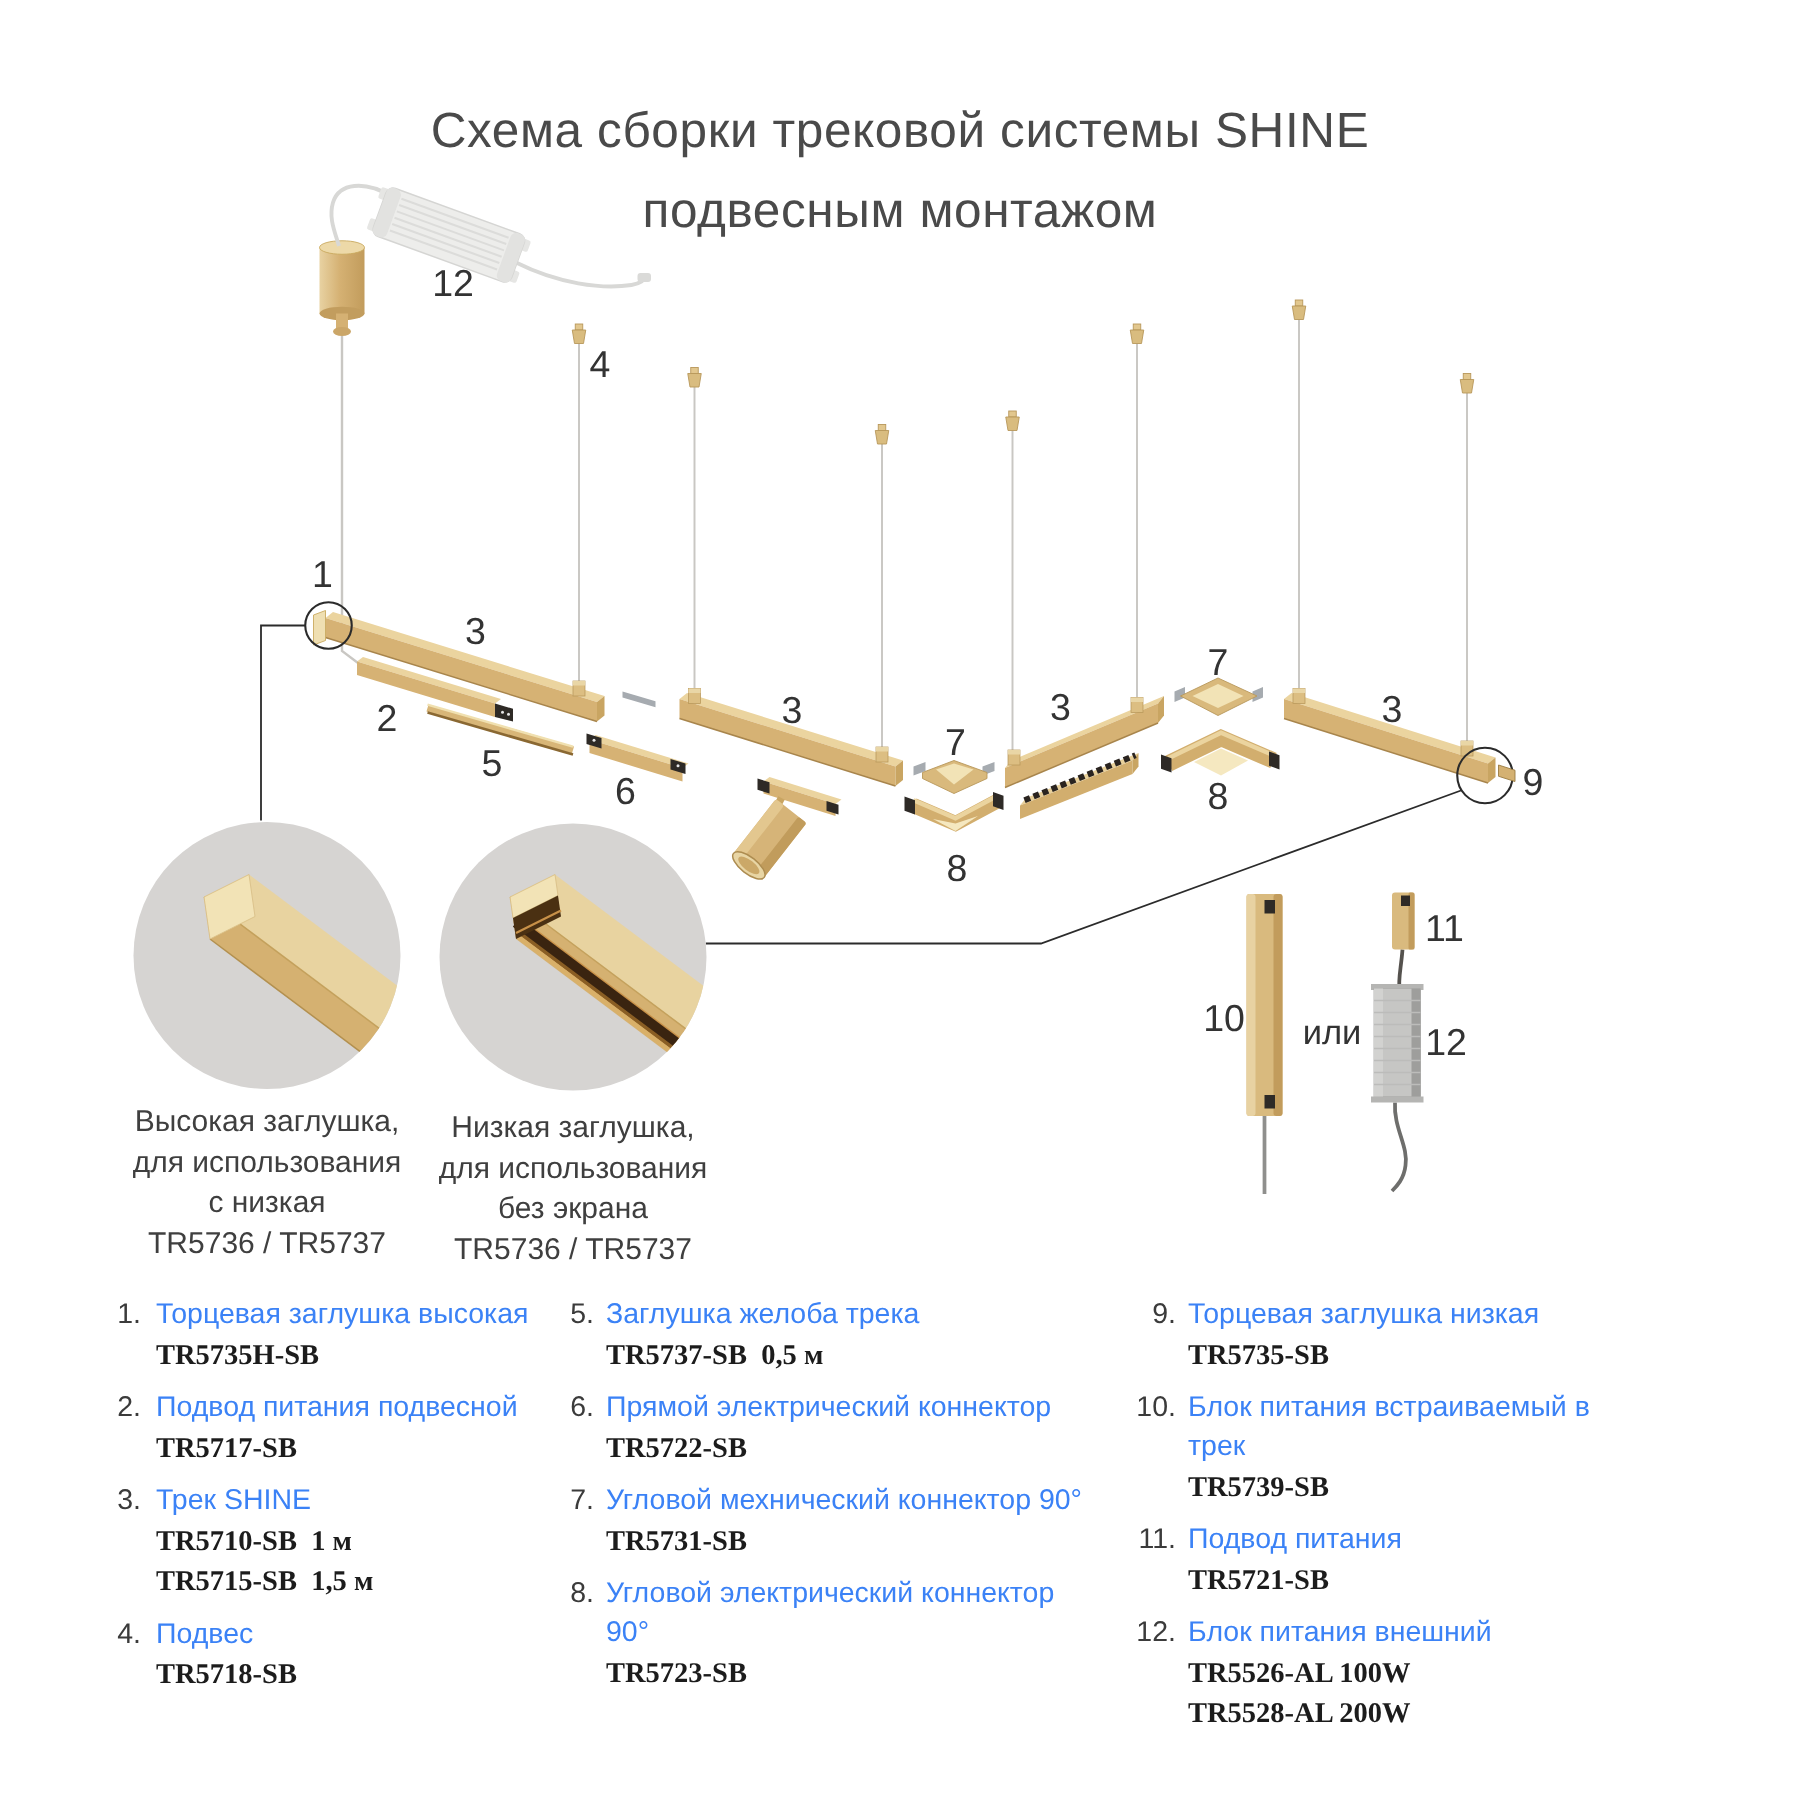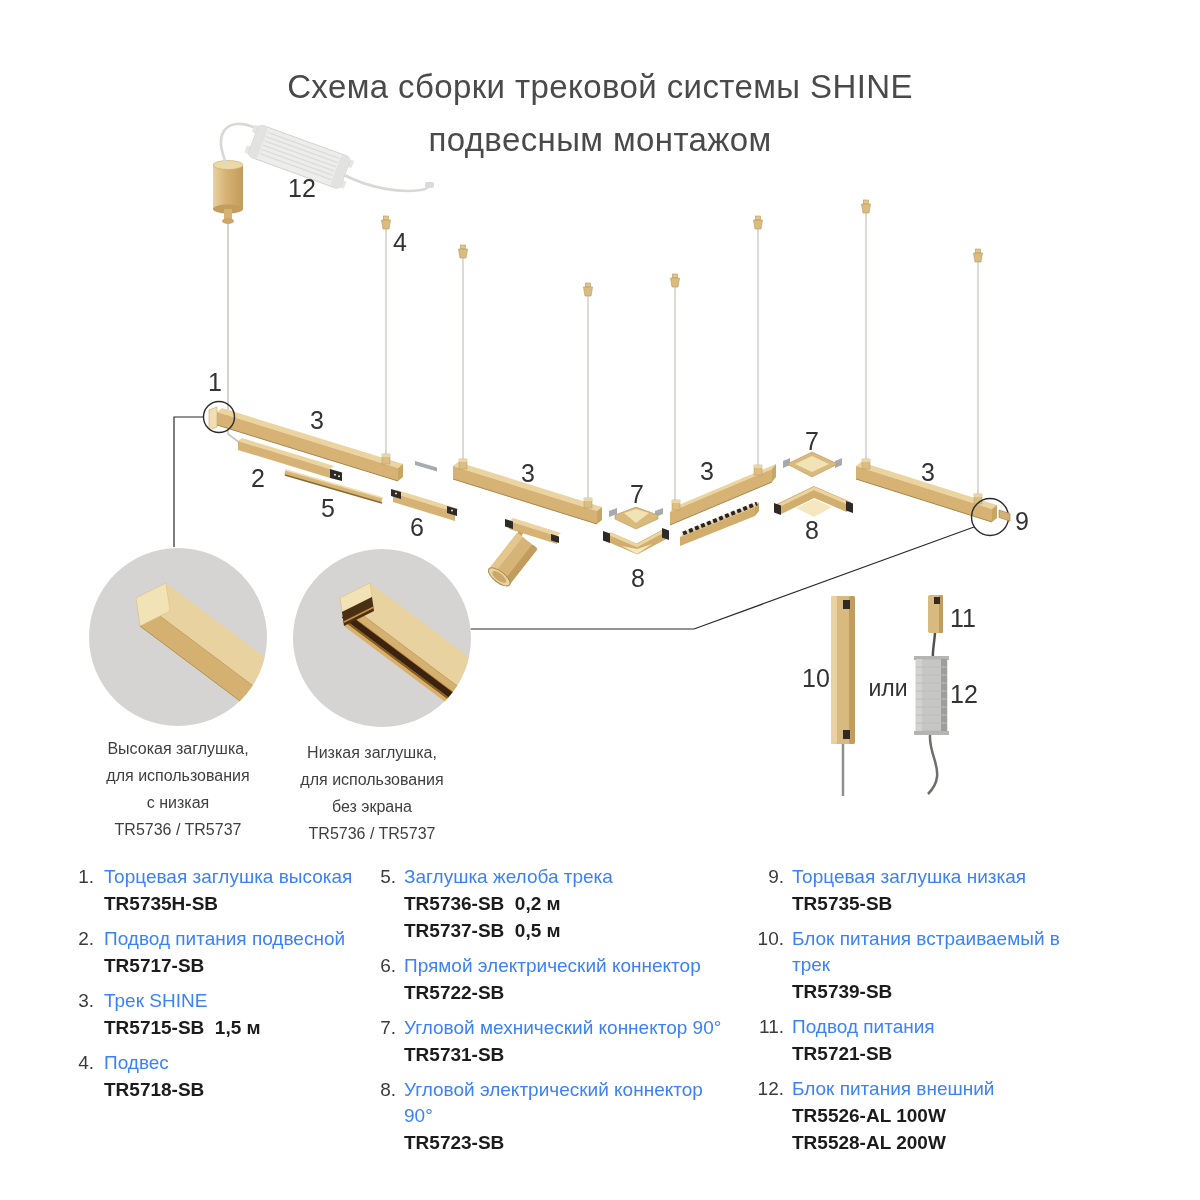--- a/index.html
+++ b/index.html
@@ -3,36 +3,36 @@
 <meta charset="utf-8">
 <style>
   html,body{margin:0;padding:0;background:#fff;}
   .stage{position:relative;width:1200px;height:1200px;background:#fff;overflow:hidden;
          font-family:"Liberation Sans",sans-serif;color:#3b3b3b;}
   svg{position:absolute;left:0;top:0;}
   .title{position:absolute;left:0;top:60px;width:1200px;text-align:center;
          font-size:33px;line-height:53px;color:#4a4a4a;letter-spacing:.4px;}
   .marker{font-size:25px;fill:#333;font-family:"Liberation Sans",sans-serif;}
   .marker-or{font-size:23px;fill:#333;font-family:"Liberation Sans",sans-serif;}
-  .callout{position:absolute;width:212px;text-align:center;font-size:16px;line-height:27px;color:#3f3f3f;}
+  .callout{position:absolute;width:212px;text-align:center;font-size:20px;line-height:27px;color:#3f3f3f;}
   .callout-high{left:72px;top:735px;}
-  .callout-low{left:266px;top:739px;}
+  .callout-low{left:276px;top:739px;}
   .plist{position:absolute;left:0;top:864px;width:1200px;font-size:19px;}
   .pcol{position:absolute;top:0;}
   .pcol1{left:62px;width:300px;}
   .pcol2{left:372px;width:350px;}
   .pcol3{left:744px;width:340px;}
   .pitem{display:flex;margin-bottom:9px;}
   .pnum{text-align:right;margin-right:10px;color:#3b3b3b;line-height:26px;}
   .pcol1 .pnum{flex:0 0 32px;}
   .pcol2 .pnum{flex:0 0 24px;margin-right:8px;}
   .pcol3 .pnum{flex:0 0 40px;margin-right:8px;}
   .pbody{flex:1;}
   .pname{line-height:26px;color:#3b82f6;}
-  .pcode{line-height:27px;font-weight:bold;color:#1c1c1c;white-space:pre-wrap;}
+  .pcode{line-height:27px;font-weight:bold;color:#1c1c1c;white-space:pre-wrap;font-family:Liberation Serif, serif;}
 </style>
 </head>
 <body>
 
 <div class="stage">
 
   <svg width="1200" height="1200" viewBox="0 0 1200 1200">
     <defs>
       <g id="cone">
         <rect x="-2.5" y="0" width="5" height="4" fill="#E2C78E" stroke="#B8975A" stroke-width="0.6"></rect>
@@ -325,38 +325,38 @@
         <div class="pnum">2.</div>
         <div class="pbody">
           <div class="pname">Подвод питания подвесной</div>
           <div class="pcode">TR5717-SB</div>
         </div>
       </div>
       <div class="pitem">
         <div class="pnum">3.</div>
         <div class="pbody">
           <div class="pname">Трек SHINE</div>
+          <div class="pcode">TR5710-SB  1 м</div>
           <div class="pcode">TR5715-SB  1,5 м</div>
         </div>
       </div>
       <div class="pitem">
         <div class="pnum">4.</div>
         <div class="pbody">
           <div class="pname">Подвес</div>
           <div class="pcode">TR5718-SB</div>
         </div>
       </div>
     </div>
 
     <div class="pcol pcol2">
       <div class="pitem">
         <div class="pnum">5.</div>
         <div class="pbody">
           <div class="pname">Заглушка желоба трека</div>
-          <div class="pcode">TR5736-SB  0,2 м</div>
           <div class="pcode">TR5737-SB  0,5 м</div>
         </div>
       </div>
       <div class="pitem">
         <div class="pnum">6.</div>
         <div class="pbody">
           <div class="pname">Прямой электрический коннектор</div>
           <div class="pcode">TR5722-SB</div>
         </div>
       </div>

